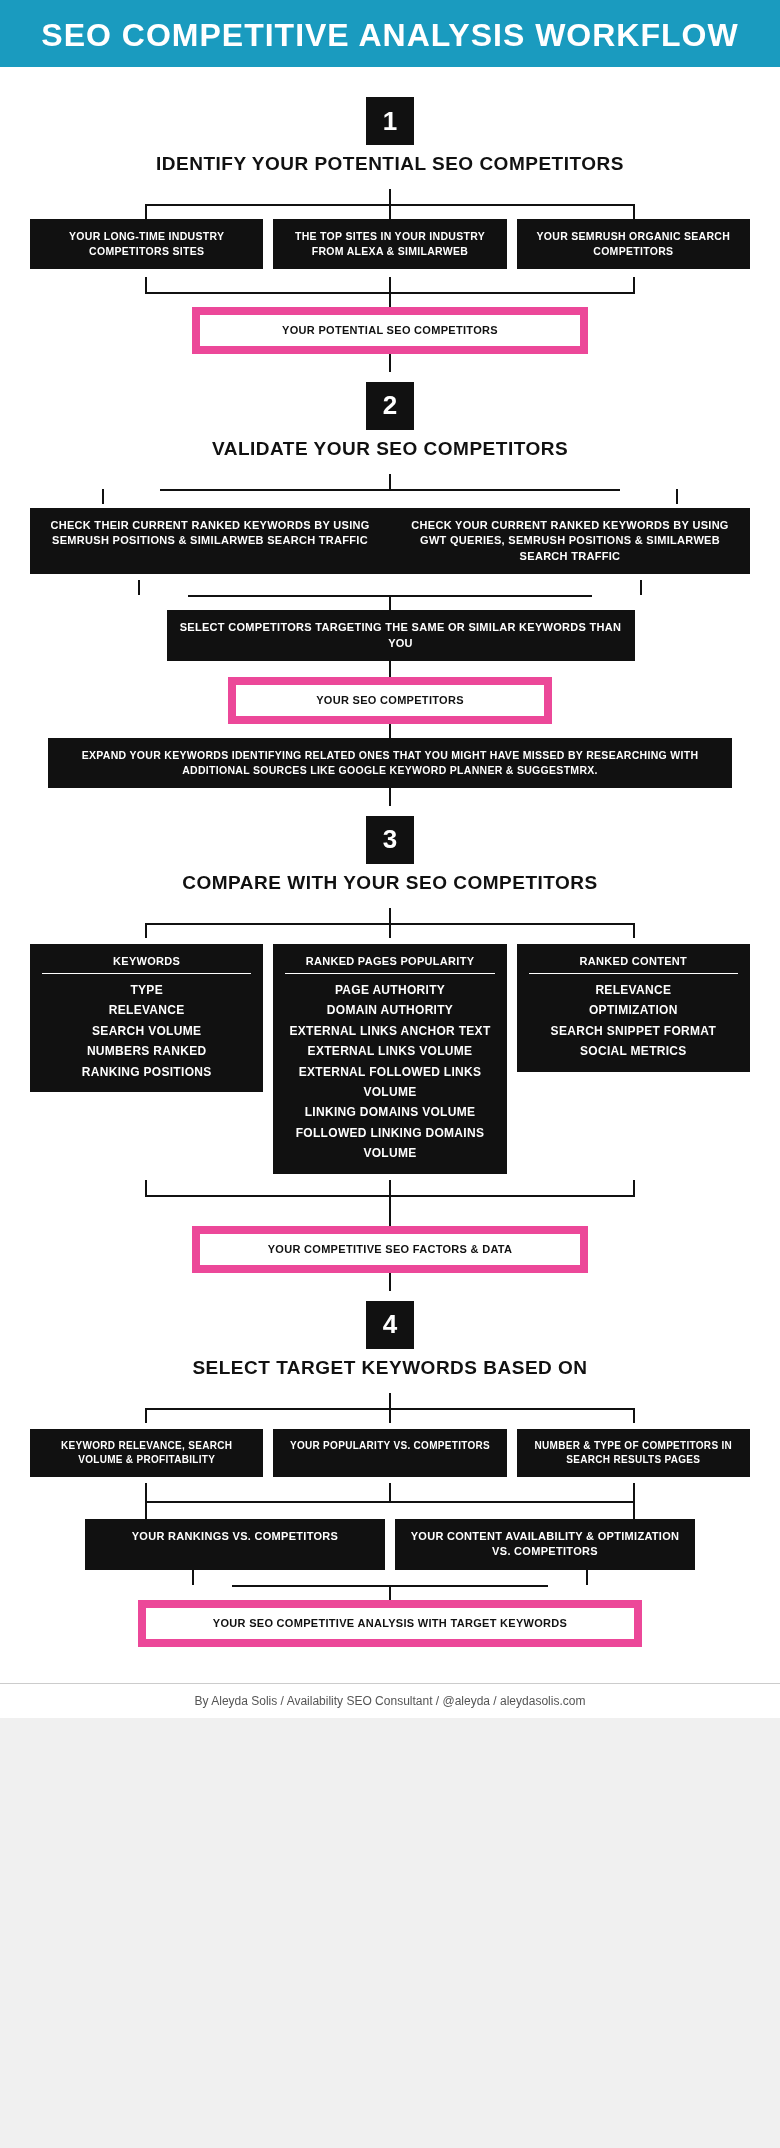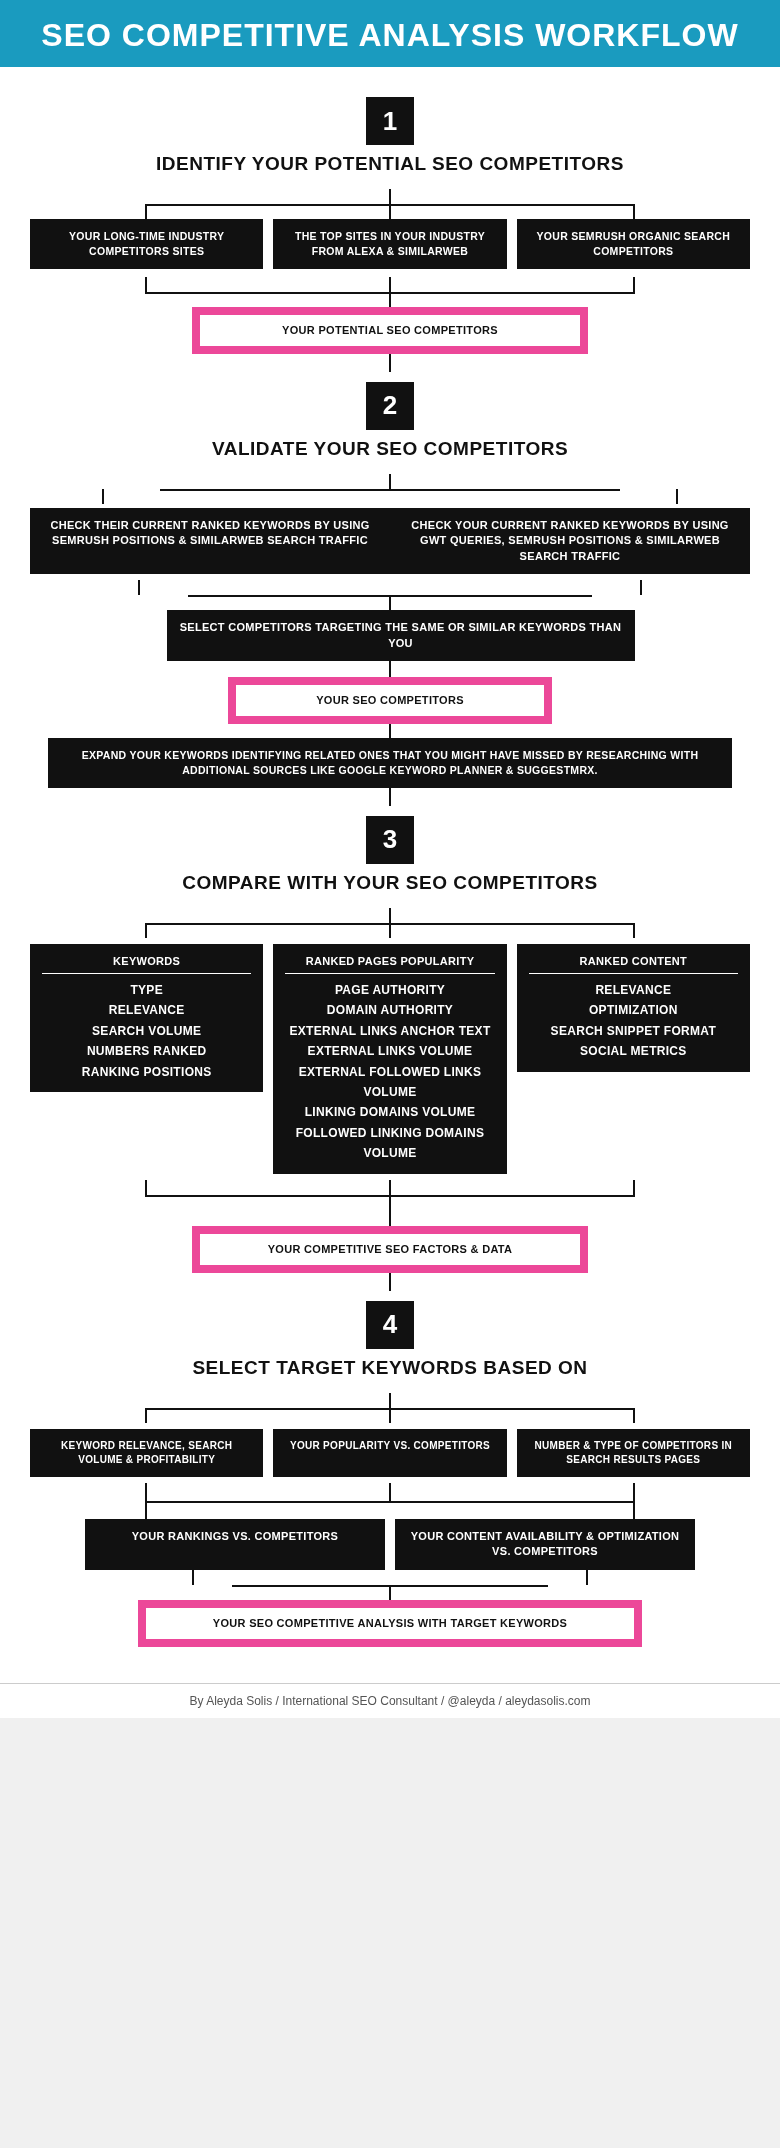--- a/index.html
+++ b/index.html
@@ -582,16 +582,16 @@
 
     <div style="display:flex;justify-content:center;">
       <div class="outline-box-center" style="width:70%;">Your SEO Competitive Analysis With Target Keywords</div>
     </div>
 
     <div style="height:16px;"></div>
 
   </div>
 
   <div class="footer">
-    <span>By Aleyda Solis / International SEO Consultant / @aleyda / aleydasolis.com</span>
+    <span>By Aleyda Solis / Availability SEO Consultant / @aleyda / aleydasolis.com</span>
   </div>
 
 </div>
 
 </body></html>

